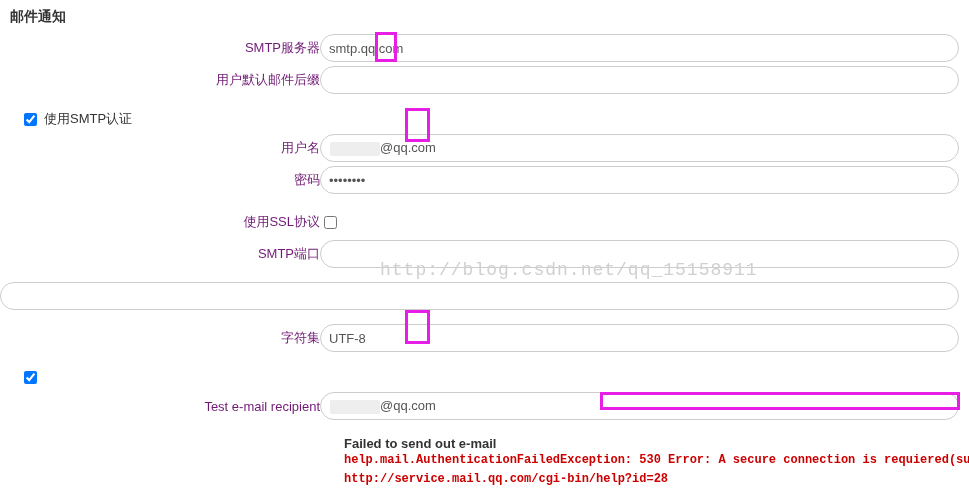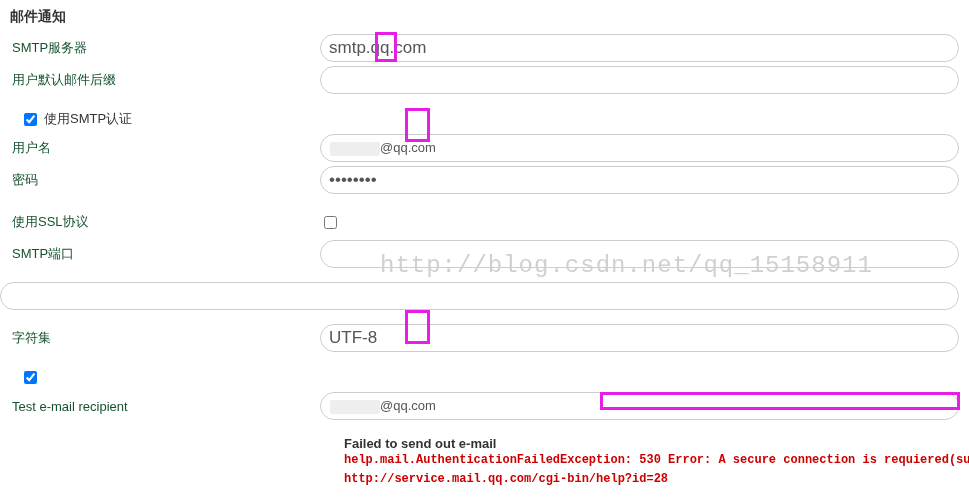--- a/index.html
+++ b/index.html
@@ -20,33 +20,34 @@
   }
   .form-row {
     display: flex;
     align-items: center;
     min-height: 32px;
     padding: 2px 0;
   }
   .label-col {
     width: 320px;
     padding-left: 12px;
-    color: #14532d;
+    color: #701a75;
+    text-align: right;
   }
   .field-col {
     flex: 1;
     padding-right: 10px;
   }
   input[type="text"], input[type="password"] {
     width: 100%;
     height: 28px;
     border: 1px solid #ccc;
     border-radius: 14px;
     padding: 0 8px;
-    font-size: 17px;
+    font-size: 13px;
     color: #555;
     background: #fff;
   }
   .checkbox-row {
     padding-left: 20px;
     min-height: 26px;
     display: flex;
     align-items: center;
   }
   .spacer-sm { height: 10px; }
@@ -61,25 +62,25 @@
   .error-red {
     color: #cc0000;
     font-family: "Courier New", monospace;
     font-weight: bold;
     font-size: 12px;
     line-height: 1.6;
     white-space: pre;
   }
   .watermark {
     position: absolute;
-    top: 252px;
+    top: 260px;
     left: 380px;
     color: #d0d0d0;
     font-family: "Courier New", monospace;
-    font-size: 24px;
+    font-size: 18px;
     letter-spacing: 1px;
     pointer-events: none;
     z-index: 5;
   }
   .hl {
     position: absolute;
     border: 3px solid #e61ee6;
     background: transparent;
     pointer-events: none;
     z-index: 10;

